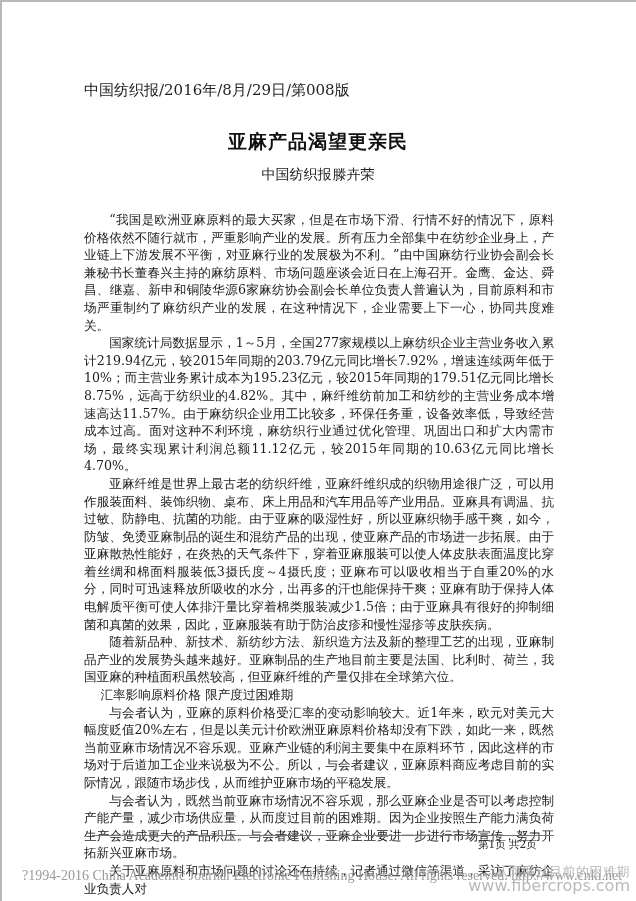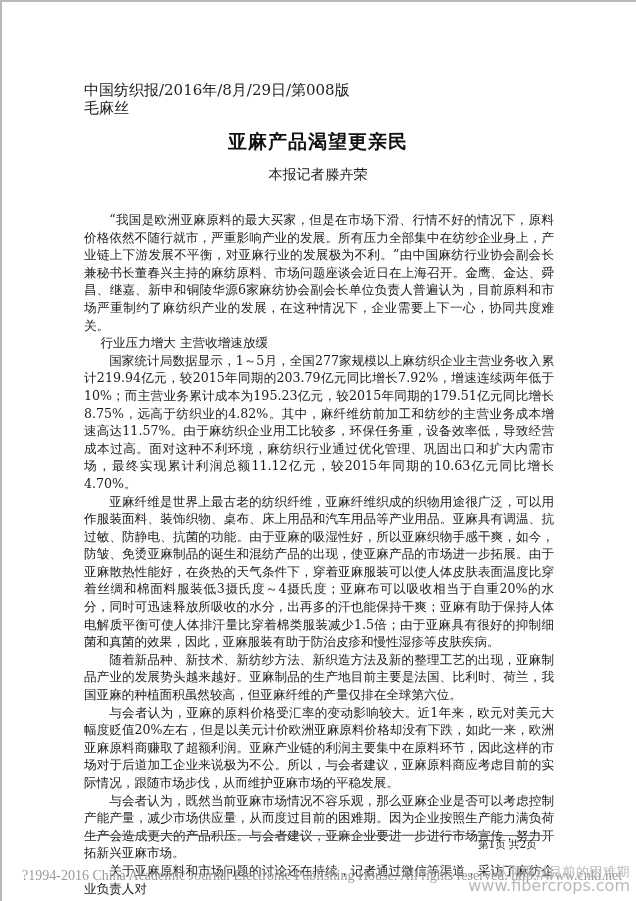--- a/index.html
+++ b/index.html
@@ -24,36 +24,35 @@
     .watermark .wm2 { font-size: 16px; line-height: 14px; }
   </style>
 </head>
 <body>
 
 <div class="frame-top"></div>
 <div class="frame-left"></div>
 
 <div class="meta">
   <div>中国纺织报/2016年/8月/29日/第008版</div>
-  <div>毛麻丝</div>
 </div>
 
 <div class="title">亚麻产品渴望更亲民</div>
 
 <div class="byline">
-  <span>本报记者</span><span>滕卉荣</span>
+  <span>中国纺织报</span><span>滕卉荣</span>
 </div>
 
 <div class="body">
   <p>“我国是欧洲亚麻原料的最大买家，但是在市场下滑、行情不好的情况下，原料价格依然不随行就市，严重影响产业的发展。所有压力全部集中在纺纱企业身上，产业链上下游发展不平衡，对亚麻行业的发展极为不利。”由中国麻纺行业协会副会长兼秘书长董春兴主持的麻纺原料、市场问题座谈会近日在上海召开。金鹰、金达、舜昌、继嘉、新申和铜陵华源6家麻纺协会副会长单位负责人普遍认为，目前原料和市场严重制约了麻纺织产业的发展，在这种情况下，企业需要上下一心，协同共度难关。</p>
-  <p class="sub">行业压力增大 主营收增速放缓</p>
   <p>国家统计局数据显示，1～5月，全国277家规模以上麻纺织企业主营业务收入累计219.94亿元，较2015年同期的203.79亿元同比增长7.92%，增速连续两年低于10%；而主营业务累计成本为195.23亿元，较2015年同期的179.51亿元同比增长8.75%，远高于纺织业的4.82%。其中，麻纤维纺前加工和纺纱的主营业务成本增速高达11.57%。由于麻纺织企业用工比较多，环保任务重，设备效率低，导致经营成本过高。面对这种不利环境，麻纺织行业通过优化管理、巩固出口和扩大内需市场，最终实现累计利润总额11.12亿元，较2015年同期的10.63亿元同比增长4.70%。</p>
   <p>亚麻纤维是世界上最古老的纺织纤维，亚麻纤维织成的织物用途很广泛，可以用作服装面料、装饰织物、桌布、床上用品和汽车用品等产业用品。亚麻具有调温、抗过敏、防静电、抗菌的功能。由于亚麻的吸湿性好，所以亚麻织物手感干爽，如今，防皱、免烫亚麻制品的诞生和混纺产品的出现，使亚麻产品的市场进一步拓展。由于亚麻散热性能好，在炎热的天气条件下，穿着亚麻服装可以使人体皮肤表面温度比穿着丝绸和棉面料服装低3摄氏度～4摄氏度；亚麻布可以吸收相当于自重20%的水分，同时可迅速释放所吸收的水分，出再多的汗也能保持干爽；亚麻有助于保持人体电解质平衡可使人体排汗量比穿着棉类服装减少1.5倍；由于亚麻具有很好的抑制细菌和真菌的效果，因此，亚麻服装有助于防治皮疹和慢性湿疹等皮肤疾病。</p>
   <p>随着新品种、新技术、新纺纱方法、新织造方法及新的整理工艺的出现，亚麻制品产业的发展势头越来越好。亚麻制品的生产地目前主要是法国、比利时、荷兰，我国亚麻的种植面积虽然较高，但亚麻纤维的产量仅排在全球第六位。</p>
-  <p>与会者认为，亚麻的原料价格受汇率的变动影响较大。近1年来，欧元对美元大幅度贬值20%左右，但是以美元计价欧洲亚麻原料价格却没有下跌，如此一来，欧洲亚麻原料商赚取了超额利润。亚麻产业链的利润主要集中在原料环节，因此这样的市场对于后道加工企业来说极为不公。所以，与会者建议，亚麻原料商应考虑目前的实际情况，跟随市场步伐，从而维护亚麻市场的平稳发展。</p>
+  <p class="sub">汇率影响原料价格 限产度过困难期</p>
+  <p>与会者认为，亚麻的原料价格受汇率的变动影响较大。近1年来，欧元对美元大幅度贬值20%左右，但是以美元计价欧洲亚麻原料价格却没有下跌，如此一来，既然当前亚麻市场情况不容乐观。亚麻产业链的利润主要集中在原料环节，因此这样的市场对于后道加工企业来说极为不公。所以，与会者建议，亚麻原料商应考虑目前的实际情况，跟随市场步伐，从而维护亚麻市场的平稳发展。</p>
   <p>与会者认为，既然当前亚麻市场情况不容乐观，那么亚麻企业是否可以考虑控制产能产量，减少市场供应量，从而度过目前的困难期。因为企业按照生产能力满负荷生产会造成更大的产品积压。与会者建议，亚麻企业要进一步进行市场宣传，努力开拓新兴亚麻市场。</p>
   <p>关于亚麻原料和市场问题的讨论还在持续，记者通过微信等渠道，采访了麻纺企业负责人对</p>
 </div>
 
 <div class="rule"></div>
 <div class="pager">第1页 共2页</div>
 
 <div class="copyright">?1994-2016 China Academic Journal Electronic Publishing House. All rights reserved.    http://www.cnki.net</div>
 
 <div class="watermark">

